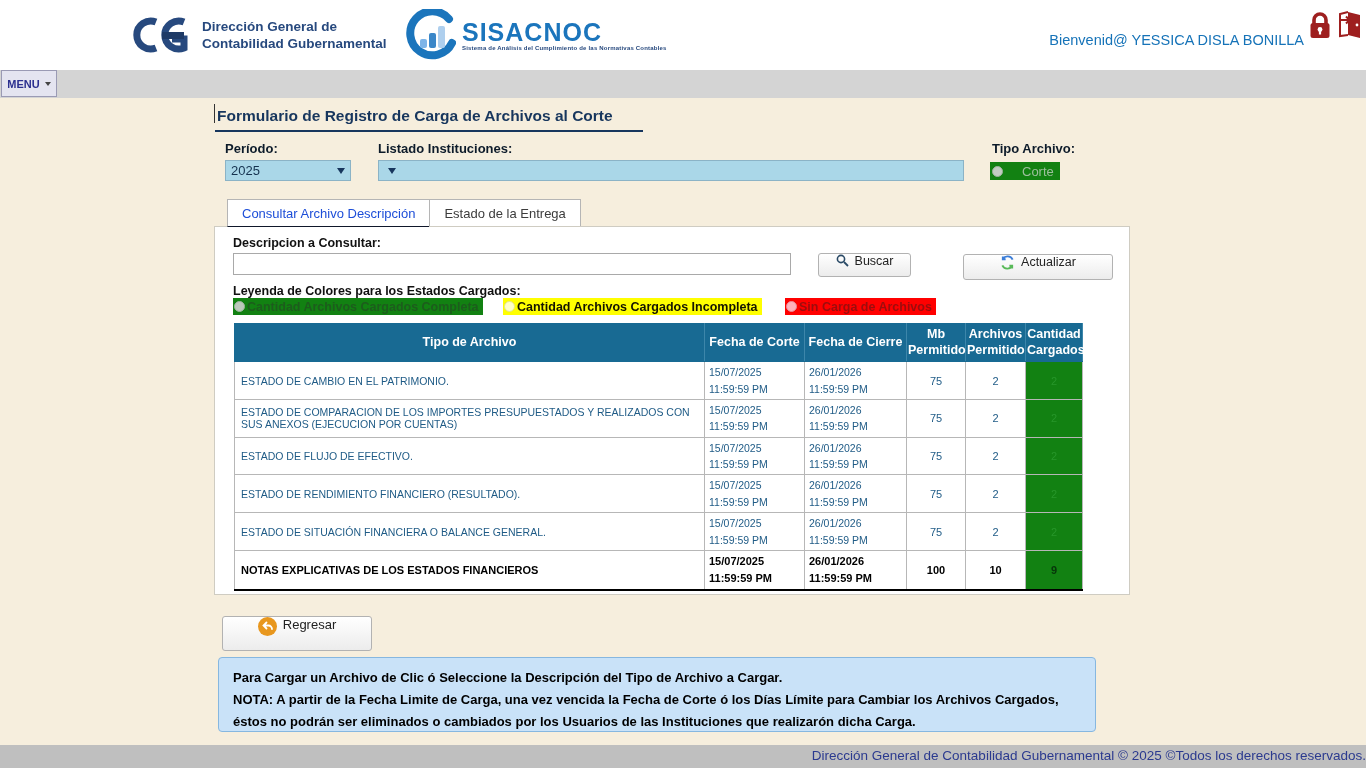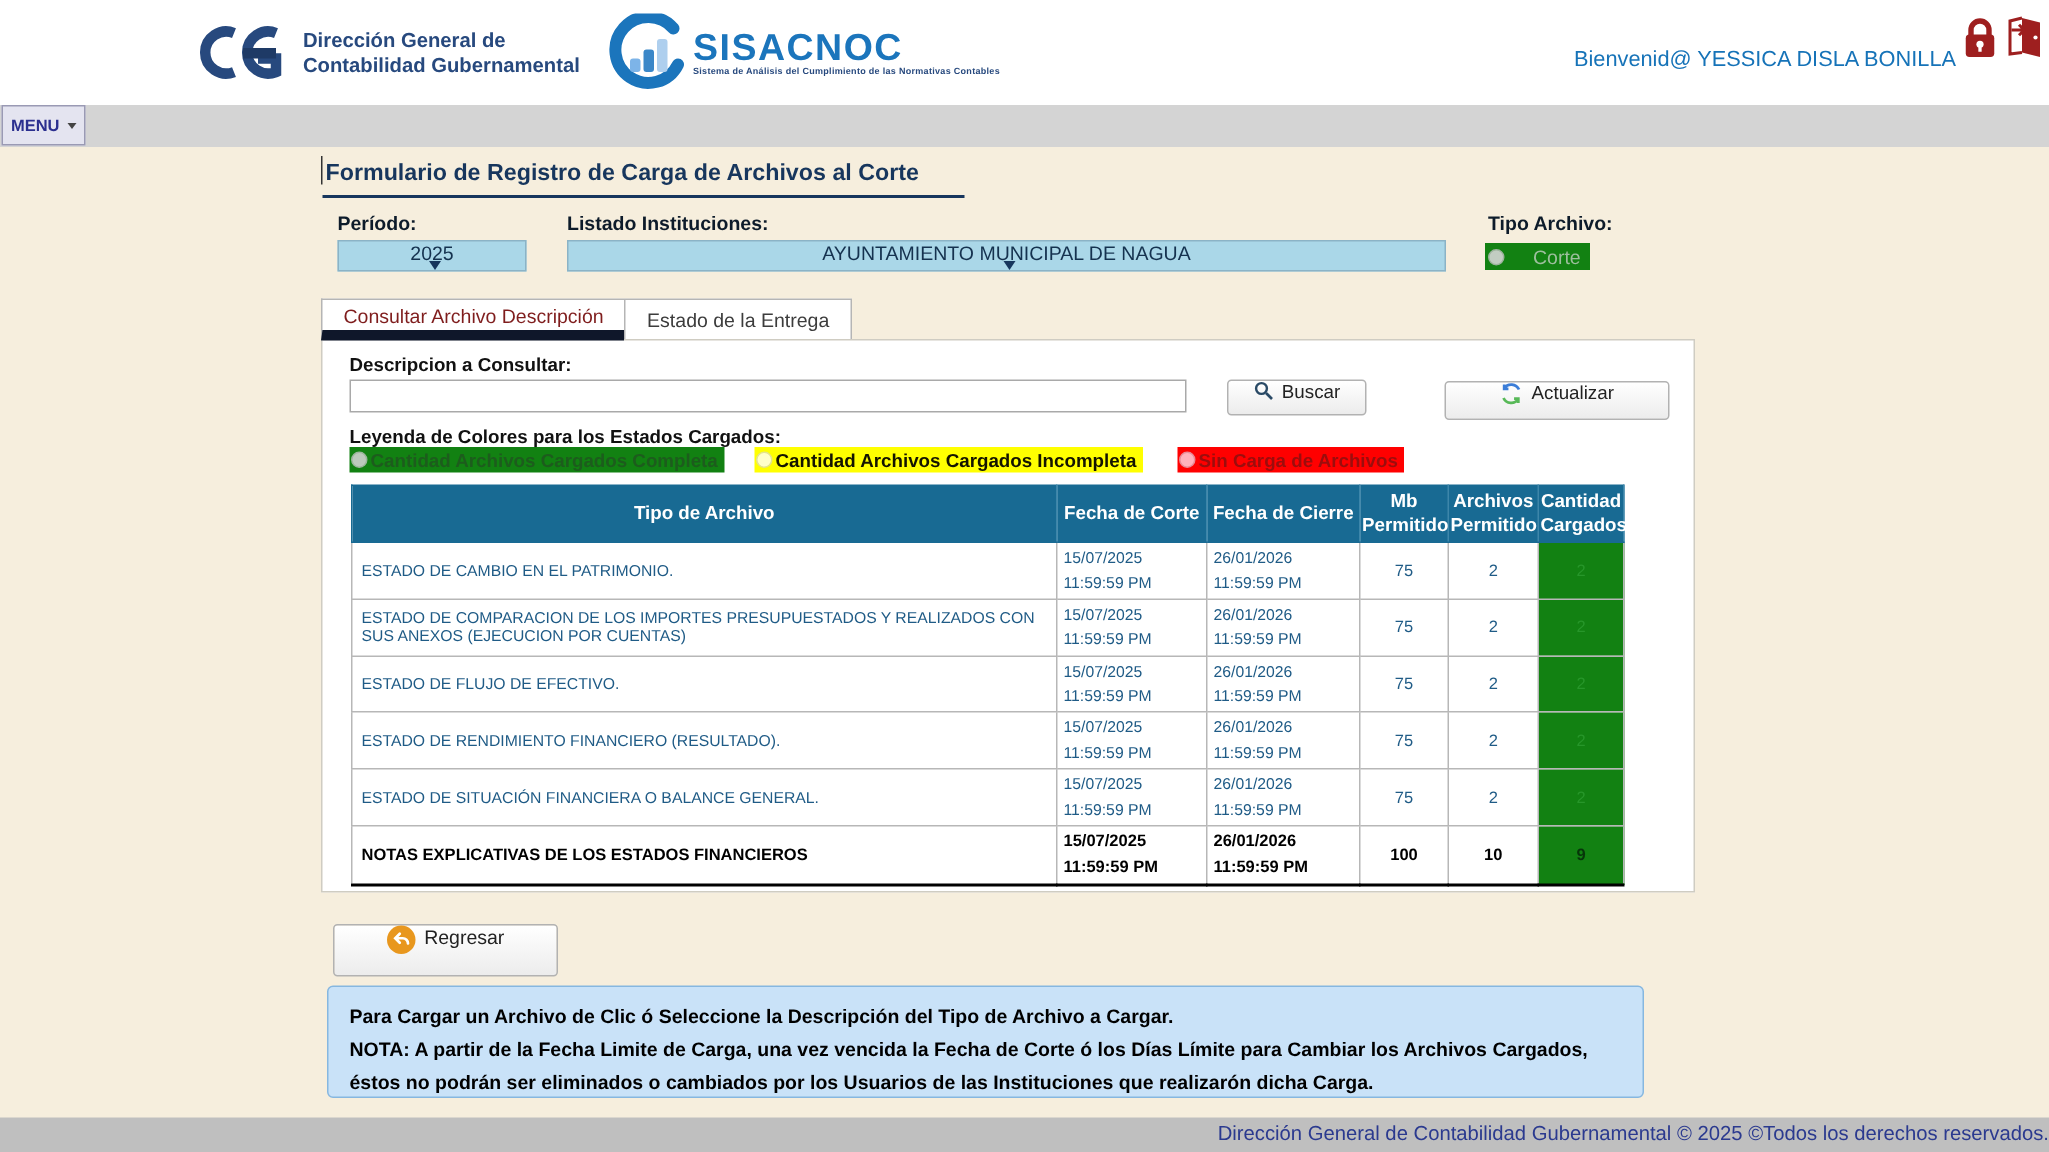--- a/index.html
+++ b/index.html
@@ -30,34 +30,34 @@
   
   .page-title { position:absolute; left:215px; top:105px; color:#17365d; font-weight:bold; font-size:15.5px;
     padding:2px 6px 5px 2px; border-bottom:2px solid #17365d; width:428px; }
   .text-cursor { position:absolute; left:214px; top:104px; width:1px; height:19px; background:#333; }
   
   .flabel { position:absolute; color:#0d1b2a; font-weight:bold; font-size:13px; }
   .lbl-periodo { left:225px; top:141px; }
   .lbl-inst { left:378px; top:141px; }
   .lbl-tipo { left:992px; top:141px; }
   .selectbox { position:absolute; top:160px; height:21px; background:#aad7e8; border:1px solid #8bb3c6;
-    display:flex; align-items:center; font-size:13px; color:#15324f; padding:0 5px; cursor:pointer;flex-direction:column; }
+    display:flex; align-items:center; font-size:13px; color:#15324f; padding:0 5px; cursor:pointer; }
   .sel-periodo { left:225px; width:126px; }
   .sel-inst { left:378px; width:586px; }
   .selectbox .sel-value { flex:1; white-space:nowrap; overflow:hidden; }
   .chev { width:0; height:0; border-left:4.5px solid transparent; border-right:4.5px solid transparent; border-top:6px solid #17365d; margin-left:4px; }
   .tipo-badge { position:absolute; left:990px; top:162px; height:18px; background:#128112; display:flex; align-items:center;
     padding:0 6px 0 2px; font-size:13px; color:#9dbf9d; cursor:default;gap:17px; }
   .tipo-dot { width:11px; height:11px; border-radius:50%; background:#c2cdc2; border:1px solid #9db39d; margin-right:2px; }
   
   .tabs { position:absolute; left:214px; top:199px; display:flex; }
   .tab { height:28px; background:#ffffff; border:1px solid #b5b5b5; border-right:none; font-size:13px; color:#3c3c3c;
     display:flex; align-items:center; padding:0 14px; cursor:pointer; }
   .tab:last-child { border-right:1px solid #b5b5b5; }
-  .tab.active { color:#7f1d1d; border-bottom:7px solid #0f172a; position:relative; z-index:3; }
+  .tab.active { color:#1d4ed8; border-bottom:1px solid #0f172a; position:relative; z-index:3;margin-left:13px; }
   
   .panel { position:absolute; left:214px; top:226px; width:916px; height:369px; background:#ffffff;
     border:1px solid #cfccc2; z-index:1; }
   .desc-label { position:absolute; left:18px; top:9px; font-weight:bold; font-size:12.5px; color:#111; }
   .search-input { position:absolute; left:18px; top:26px; width:558px; height:22px; border:1px solid #a9a9a9; background:#fff;
     font-size:12px; padding:0 4px; font-family:"Liberation Sans",sans-serif; }
   .btn { background:linear-gradient(#ffffff,#ececec); border:1px solid #b2b2b2; border-radius:3px; font-size:12.5px; color:#222;
     display:flex; justify-content:center; gap:6px; cursor:pointer; font-family:"Liberation Sans",sans-serif; }
   .btn-buscar { position:absolute; left:603px; top:26px; width:93px; height:24px; }
   .btn-actualizar { position:absolute; left:748px; top:27px; width:150px; height:26px; }
@@ -146,21 +146,20 @@
 
 <div class="flabel lbl-periodo">Período:</div>
 <div class="flabel lbl-inst">Listado Instituciones:</div>
 <div class="flabel lbl-tipo">Tipo Archivo:</div>
 
 <div class="selectbox sel-periodo">
   <span class="sel-value">2025</span>
   <span class="chev"></span>
 </div>
 <div class="selectbox sel-inst">
-  <span class="sel-value">AYUNTAMIENTO MUNICIPAL DE NAGUA</span>
   <span class="chev"></span>
 </div>
 <div class="tipo-badge">
   <span class="tipo-dot"></span>
   <span>Corte</span>
 </div>
 
 <div class="tabs">
   <div class="tab active">Consultar Archivo Descripción</div>
   <div class="tab">Estado de la Entrega</div>

